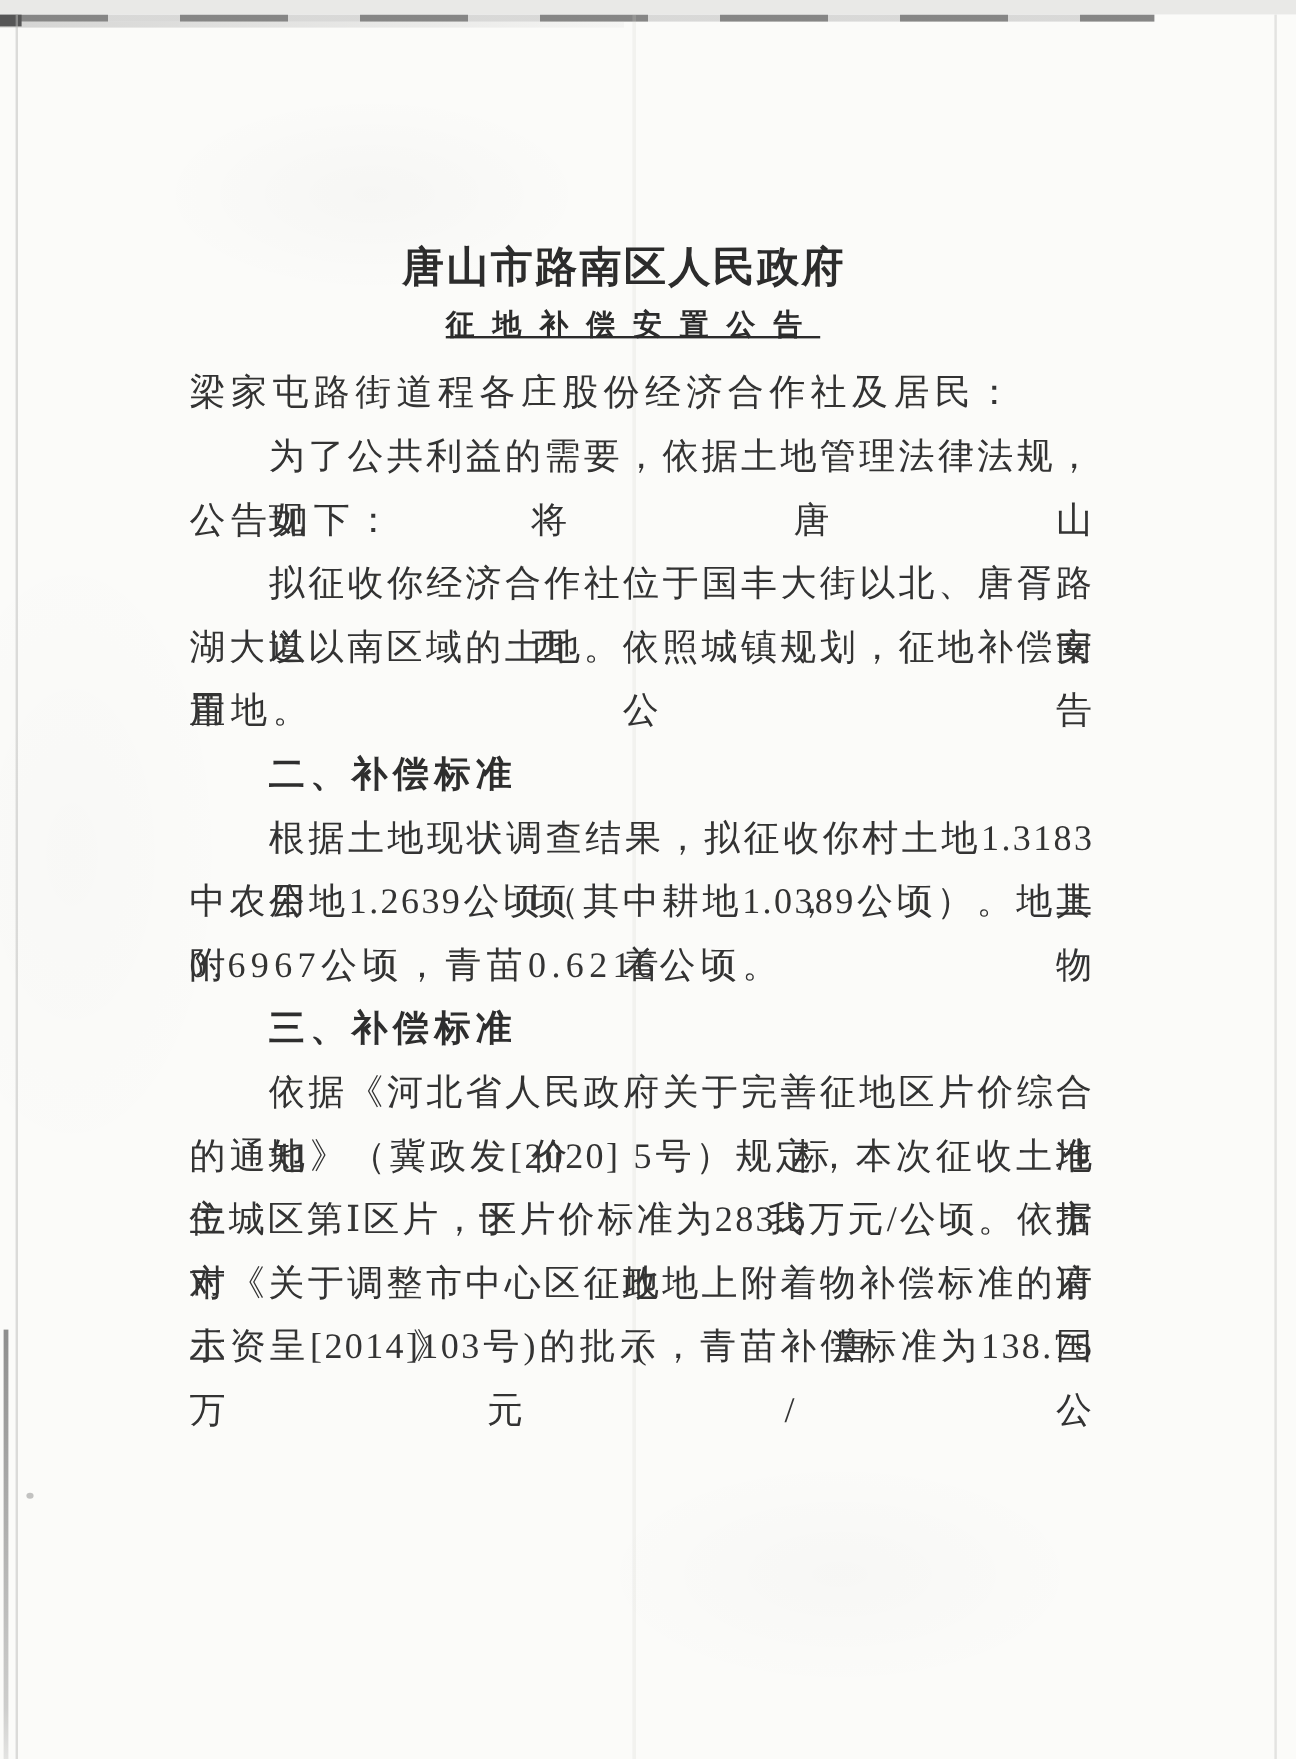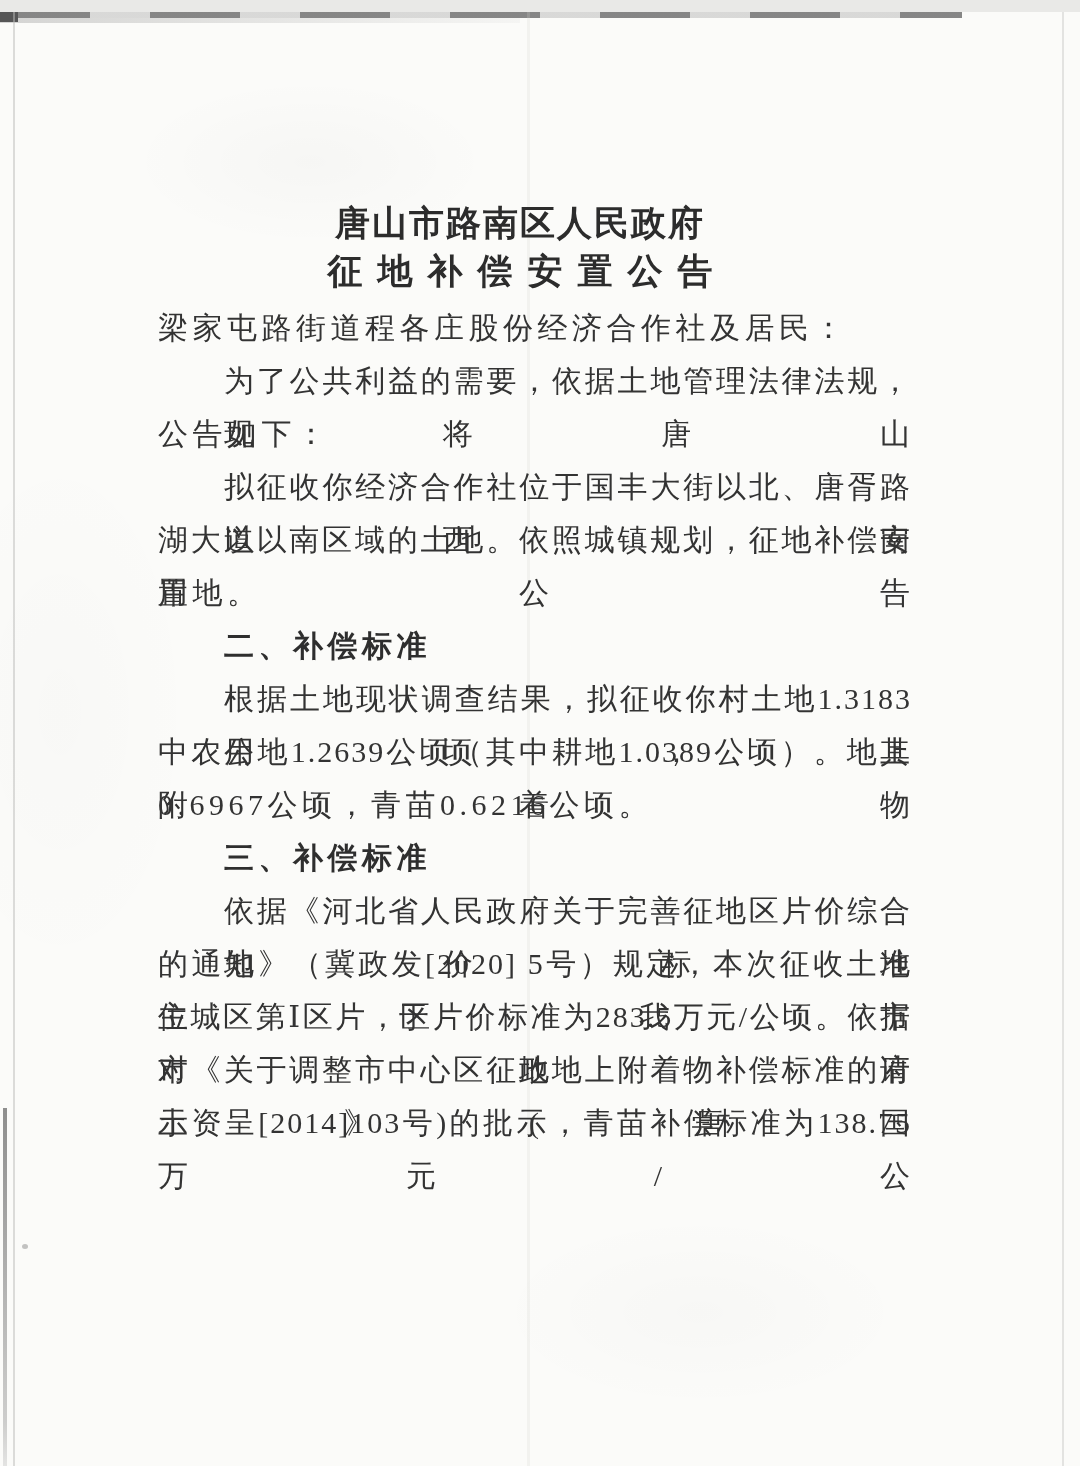--- a/index.html
+++ b/index.html
@@ -25,21 +25,21 @@
   .right-line{position:absolute;left:1062px;top:0;bottom:0;width:2px;background:rgba(198,198,195,.45);}
   .mid-streak{position:absolute;left:527px;top:0;bottom:0;width:3px;background:rgba(208,208,204,.22);}
   .bl-bar{position:absolute;left:3px;top:1096px;width:4px;height:370px;
     background:linear-gradient(180deg, rgba(70,70,70,.6), rgba(120,120,120,.35) 85%, rgba(165,165,165,.2));}
   .speck{position:absolute;left:22px;top:1232px;width:6px;height:5px;border-radius:50%;background:rgba(125,125,125,.45);}
 
   
   .title-wrap{position:absolute;left:120px;top:188px;width:800px;text-align:center;
     font-family:"Liberation Sans","DejaVu Sans",sans-serif;font-weight:700;color:#2c2c2c;}
   .title1{font-size:35px;line-height:46px;letter-spacing:2px;}
-  .title2{font-size:35px;line-height:46px;letter-spacing:15px;margin-right:-15px;margin-top:2px;}
+  .title2{font-size:24px;line-height:46px;letter-spacing:15px;margin-right:-15px;margin-top:2px;text-decoration:underline;}
 
   
   .body-col{position:absolute;left:158px;top:289px;width:754px;
     font-family:"Liberation Serif","DejaVu Serif",serif;color:#333;}
   .line{height:53px;line-height:53px;font-size:30px;letter-spacing:4.5px;white-space:nowrap;}
   .line.j{white-space:normal;text-align:justify;text-align-last:justify;letter-spacing:2px;}
   .line.ind{padding-left:66px;}
   .line.hd{font-weight:700;color:#2e2e2e;}
 </style>
 </head>

